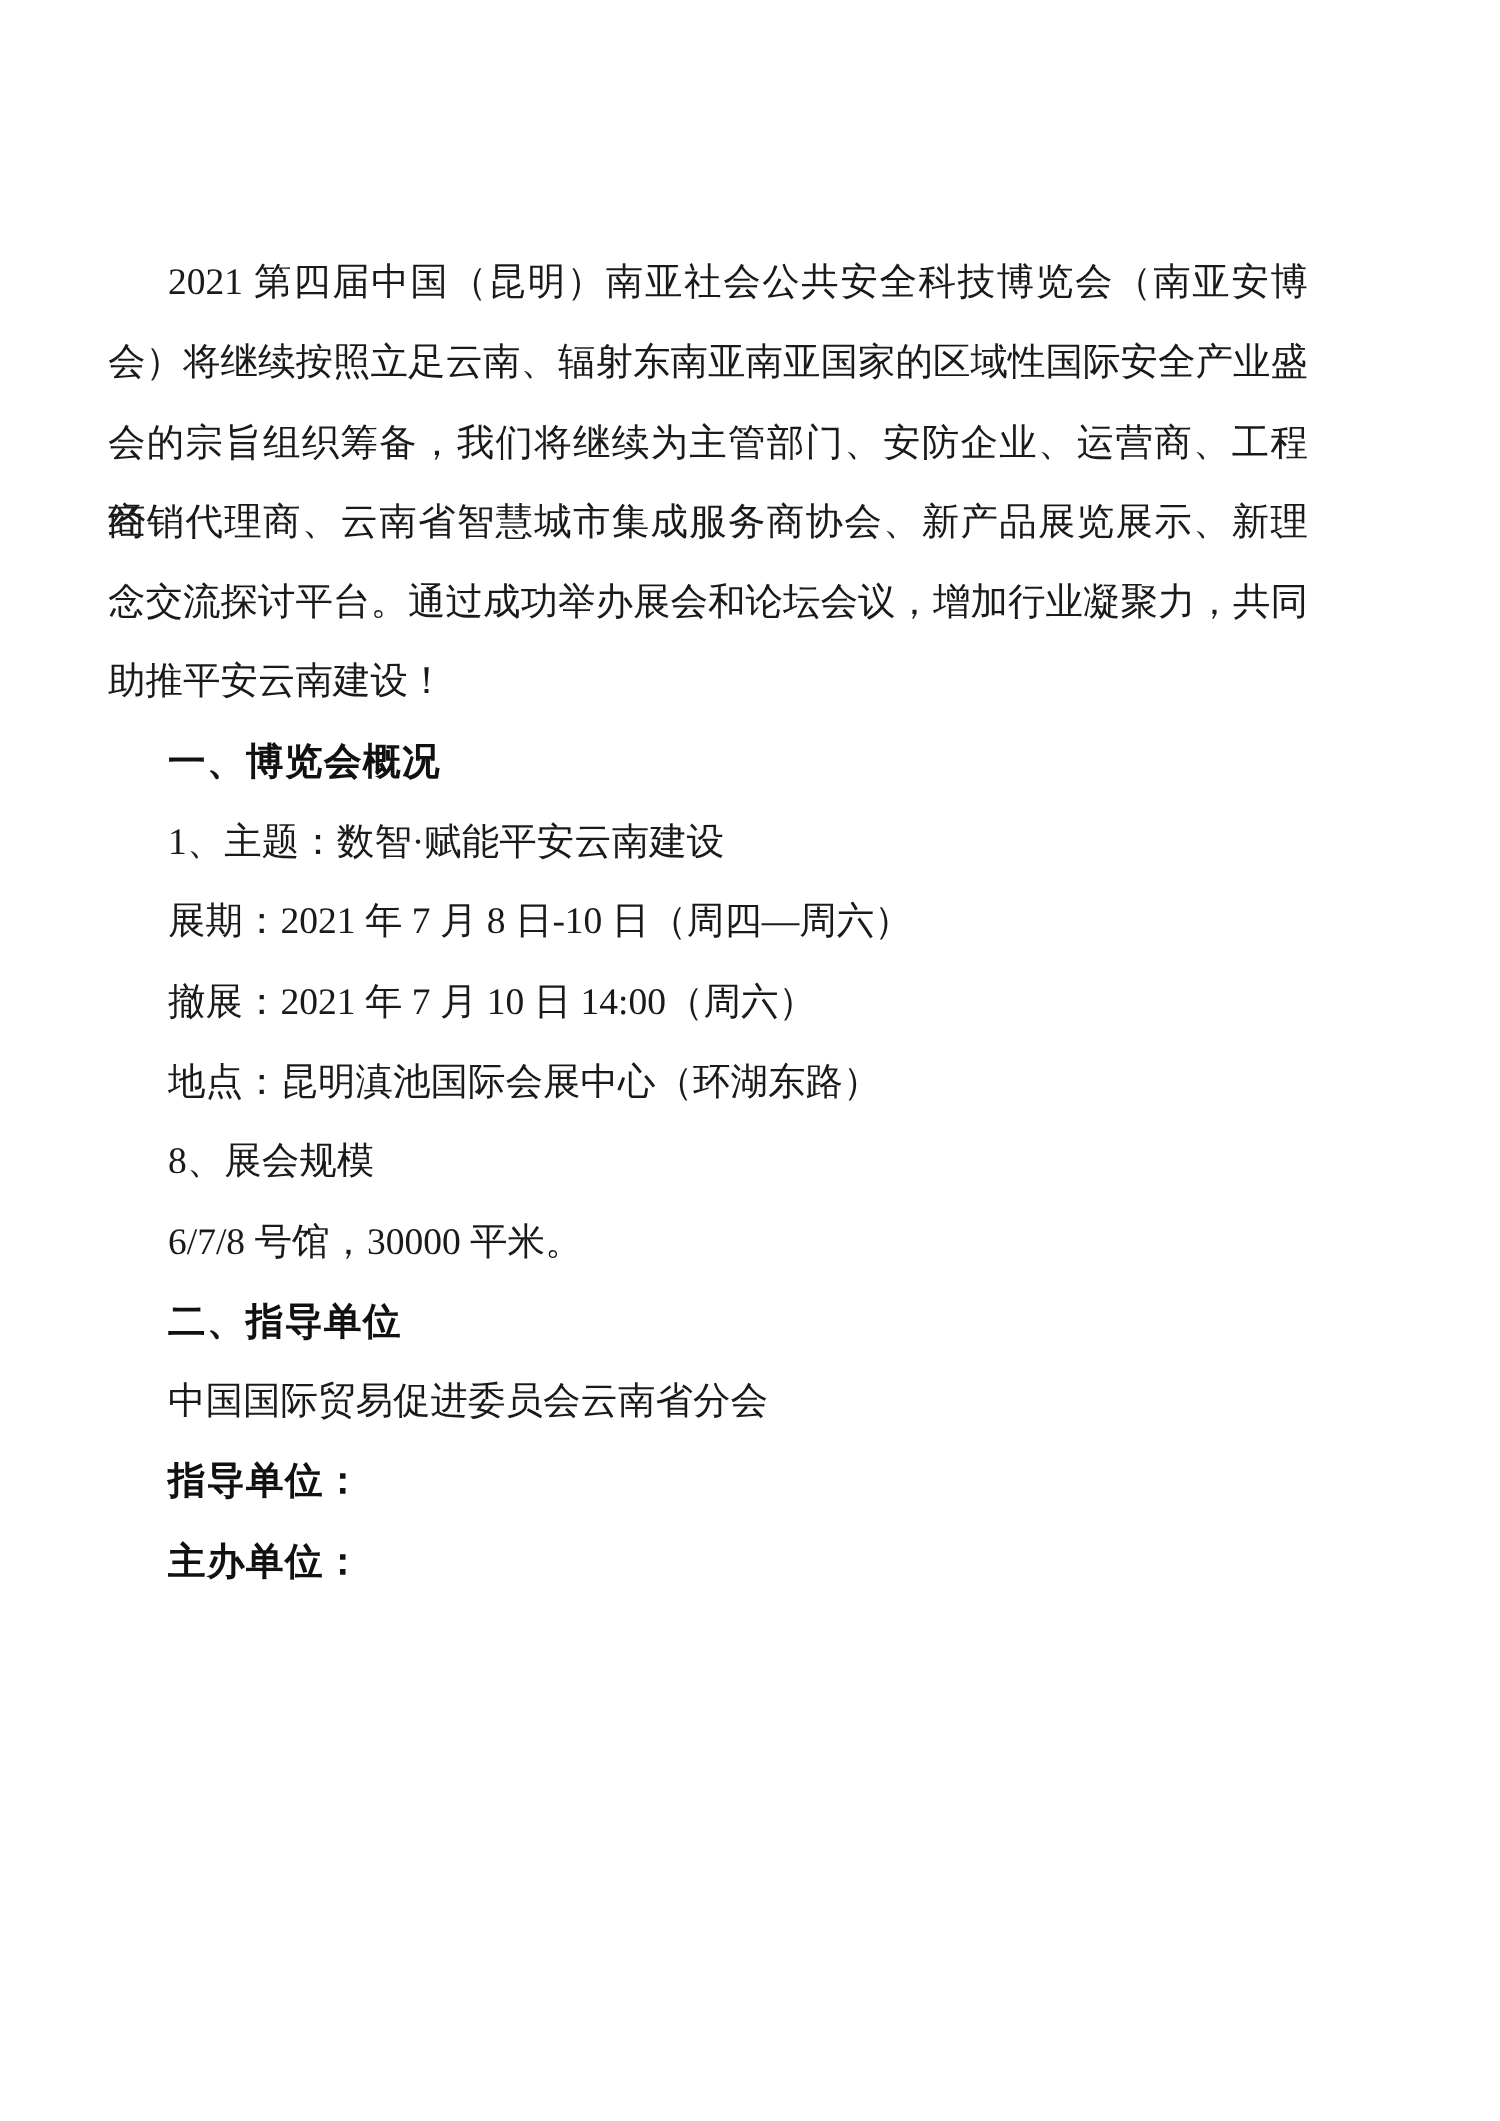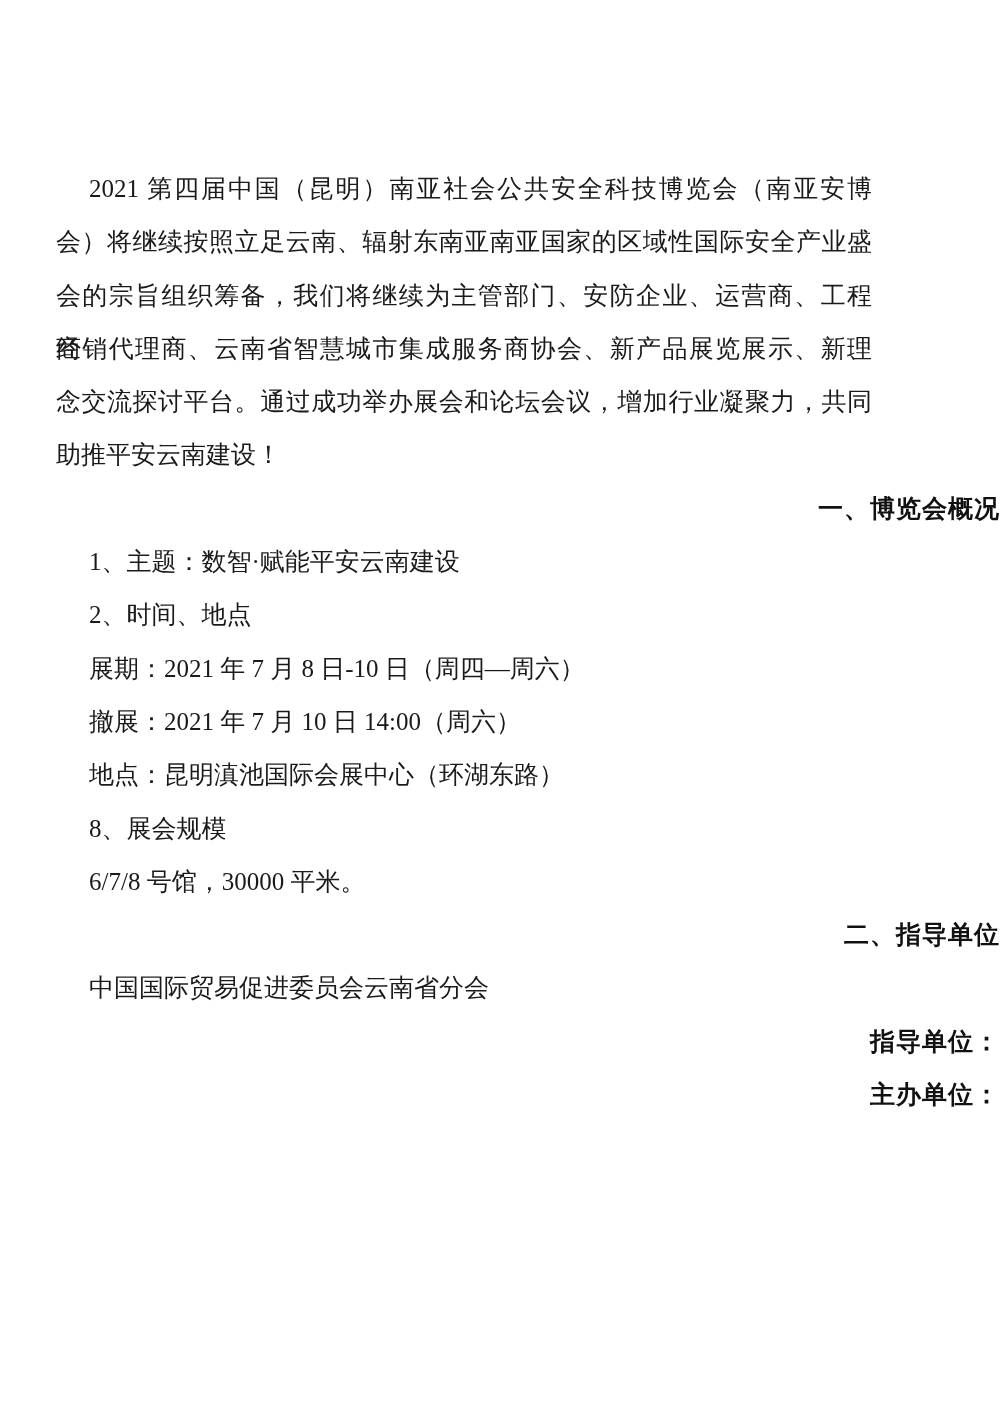--- a/index.html
+++ b/index.html
@@ -18,57 +18,55 @@
     position: absolute;
     top: 162px;
     left: 0;
     right: 0;
   }
   .line {
     font-size: 25px;
     line-height: 53.3px;
     height: 53.3px;
     white-space: nowrap;
-    padding-left: 56px;
+    padding-left: 72px;
     font-weight: 400;
   }
-  .line.indent { padding-left: 89px; }
+  .line.indent { padding-left: 112px; }
   .line.justify {
     padding-right: 128px;
     white-space: normal;
     text-align: justify;
     text-align-last: justify;
     text-justify: inter-character;
   }
   .line.heading,
   .line.label {
     font-family: "Liberation Sans", "DejaVu Sans", sans-serif;
     font-weight: 700;
     font-size: 25px;
     letter-spacing: 1px;
     color: #111111;
-    text-align: right;
   }
 </style>
 </head>
 <body>
 
 <div class="page">
   <div class="doc">
 
     <p class="line indent justify">2021 第四届中国（昆明）南亚社会公共安全科技博览会（南亚安博</p>
     <p class="line justify">会）将继续按照立足云南、辐射东南亚南亚国家的区域性国际安全产业盛</p>
     <p class="line justify">会的宗旨组织筹备，我们将继续为主管部门、安防企业、运营商、工程商、</p>
     <p class="line justify">经销代理商、云南省智慧城市集成服务商协会、新产品展览展示、新理</p>
     <p class="line justify">念交流探讨平台。通过成功举办展会和论坛会议，增加行业凝聚力，共同</p>
     <p class="line">助推平安云南建设！</p>
 
     <h2 class="line heading indent">一、博览会概况</h2>
     <p class="line indent">1、主题：数智·赋能平安云南建设</p>
-    <p class="line indent">2、时间、地点</p>
     <p class="line indent">展期：2021 年 7 月 8 日-10 日（周四—周六）</p>
     <p class="line indent">撤展：2021 年 7 月 10 日 14:00（周六）</p>
     <p class="line indent">地点：昆明滇池国际会展中心（环湖东路）</p>
     <p class="line indent">8、展会规模</p>
     <p class="line indent">6/7/8 号馆，30000 平米。</p>
 
     <h2 class="line heading indent">二、指导单位</h2>
     <p class="line indent">中国国际贸易促进委员会云南省分会</p>
     <p class="line label indent">指导单位：</p>
     <p class="line label indent">主办单位：</p>

